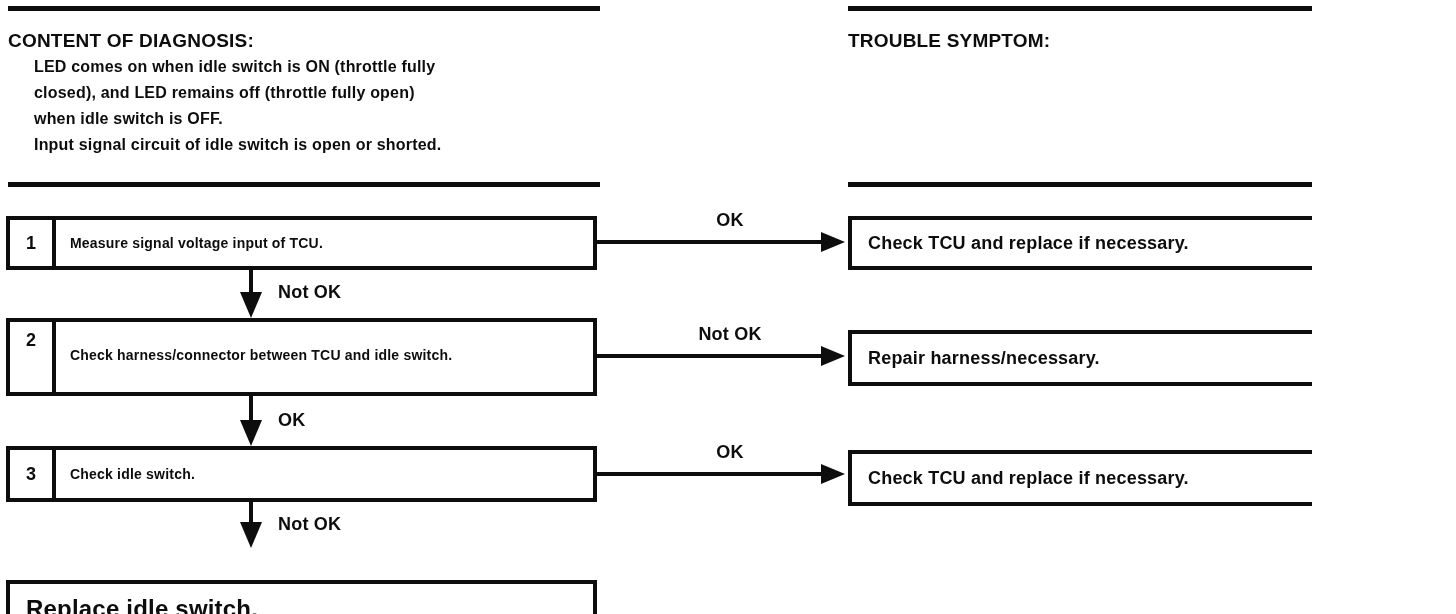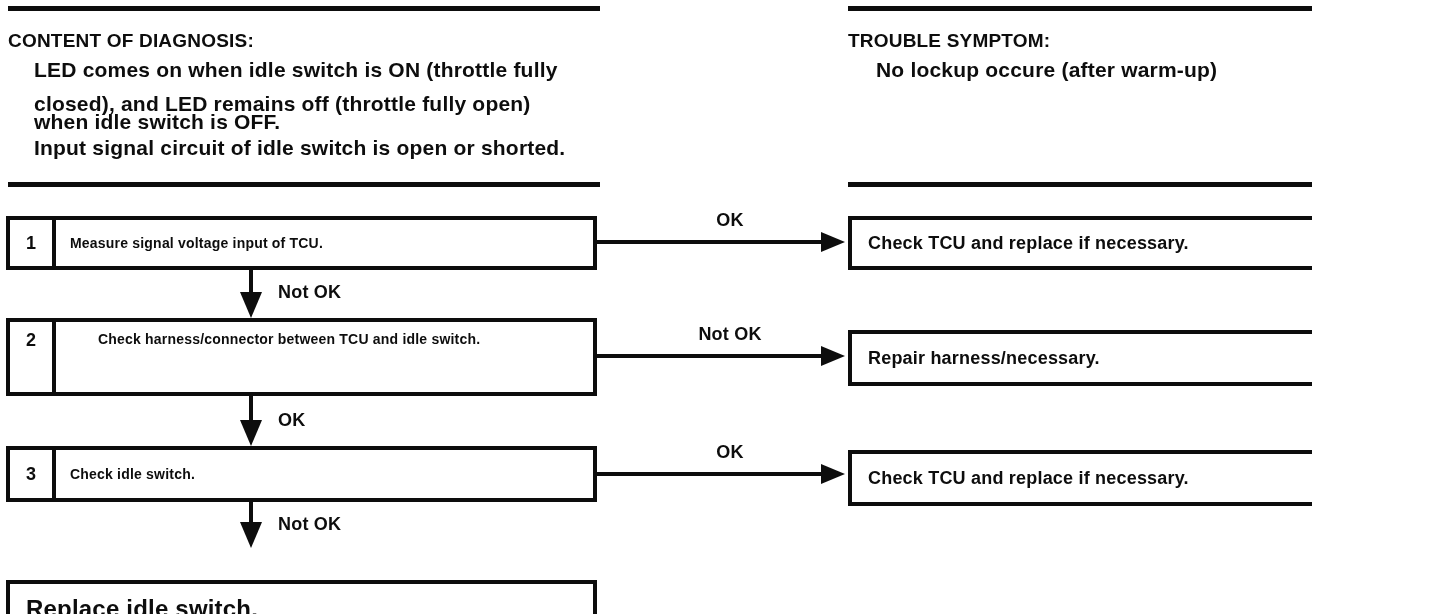--- a/index.html
+++ b/index.html
@@ -4,37 +4,37 @@
 <style>
   html,body { margin:0; padding:0; background:#ffffff; }
   .page {
     position:relative; width:1312px; height:614px; overflow:hidden;
     background:#ffffff; color:#0d0d0d;
     font-family:"Liberation Sans", sans-serif; font-weight:bold;
     letter-spacing:0.2px;
   }
   .rule { position:absolute; height:5px; background:#0d0d0d; }
   .title { position:absolute; font-size:19px; white-space:nowrap; }
-  .bodyline { position:absolute; font-size:21px; white-space:nowrap; }
+  .bodyline { position:absolute; font-size:16px; white-space:nowrap; }
 
   .stepbox {
     position:absolute; left:6px; width:591px;
     border:4px solid #0d0d0d; box-sizing:border-box;
     display:flex; background:#ffffff;
   }
   .numcell {
     width:42px; flex:0 0 42px; border-right:4px solid #0d0d0d;
     display:flex; align-items:center; justify-content:center;
     font-size:18px;
   }
   .steptext {
     flex:1; display:flex; align-items:center;
     padding:6px 24px 6px 14px; font-size:14px; line-height:26px;
   }
-  .steptext.top { align-items:flex-start; padding-top:4px;margin-left:28px; }
+  .steptext.top { align-items:flex-start; padding-top:20px; }
   .resultbox {
     position:absolute; left:848px; width:590px;
     border:4px solid #0d0d0d; box-sizing:border-box;
     display:flex; align-items:center; padding-left:16px;
     font-size:18px; background:#ffffff;
   }
   .finalbox {
     position:absolute; left:6px; width:591px;
     border:4px solid #0d0d0d; box-sizing:border-box;
     display:flex; align-items:center; padding-left:16px;
@@ -58,26 +58,25 @@
 </head>
 <body>
 
 <div class="page">
 
   <div class="rule" style="left:8px; top:6px; width:592px;"></div>
   <div class="rule" style="left:848px; top:6px; width:600px;"></div>
 
   <div class="title" style="left:8px; top:30px;">CONTENT OF DIAGNOSIS:</div>
   <div class="bodyline" style="left:34px; top:58px;">LED comes on when idle switch is ON (throttle fully</div>
-  <div class="bodyline" style="left:34px; top:92px;">closed), and LED remains off (throttle fully open)</div>
+  <div class="bodyline" style="left:34px; top:84px;">closed), and LED remains off (throttle fully open)</div>
   <div class="bodyline" style="left:34px; top:136px;">Input signal circuit of idle switch is open or shorted.</div>
   <div class="bodyline" style="left:34px; top:110px;">when idle switch is OFF.</div>
 
   <div class="title" style="left:848px; top:30px;">TROUBLE SYMPTOM:</div>
-  <div class="bodyline" style="left:876px; top:58px;">No lockup occure (after warm-up)</div>
 
   <div class="rule" style="left:8px; top:182px; width:592px;"></div>
   <div class="rule" style="left:848px; top:182px; width:600px;"></div>
 
   <div class="stepbox" style="top:216px; height:54px;">
     <div class="numcell">1</div>
     <div class="steptext">Measure signal voltage input of TCU.</div>
   </div>
   <div class="hlabel" style="top:210px;">OK</div>
   <div class="hline" style="left:597px; top:240px; width:224px;"></div>

